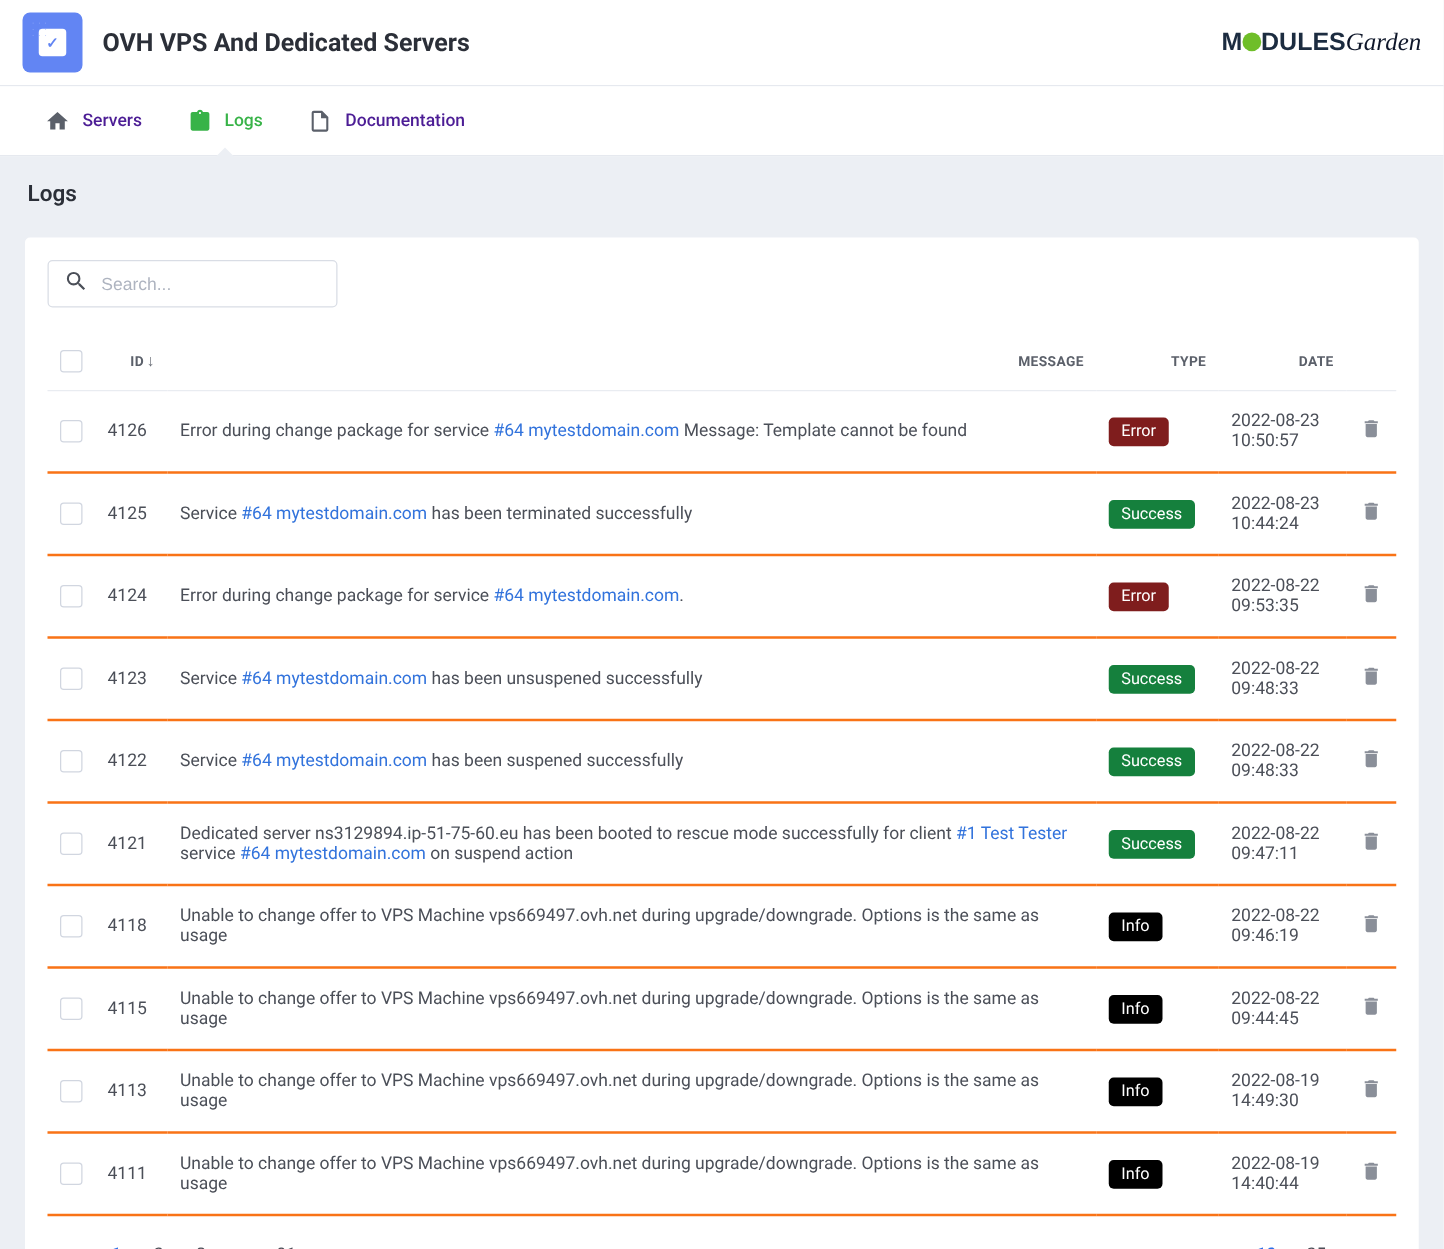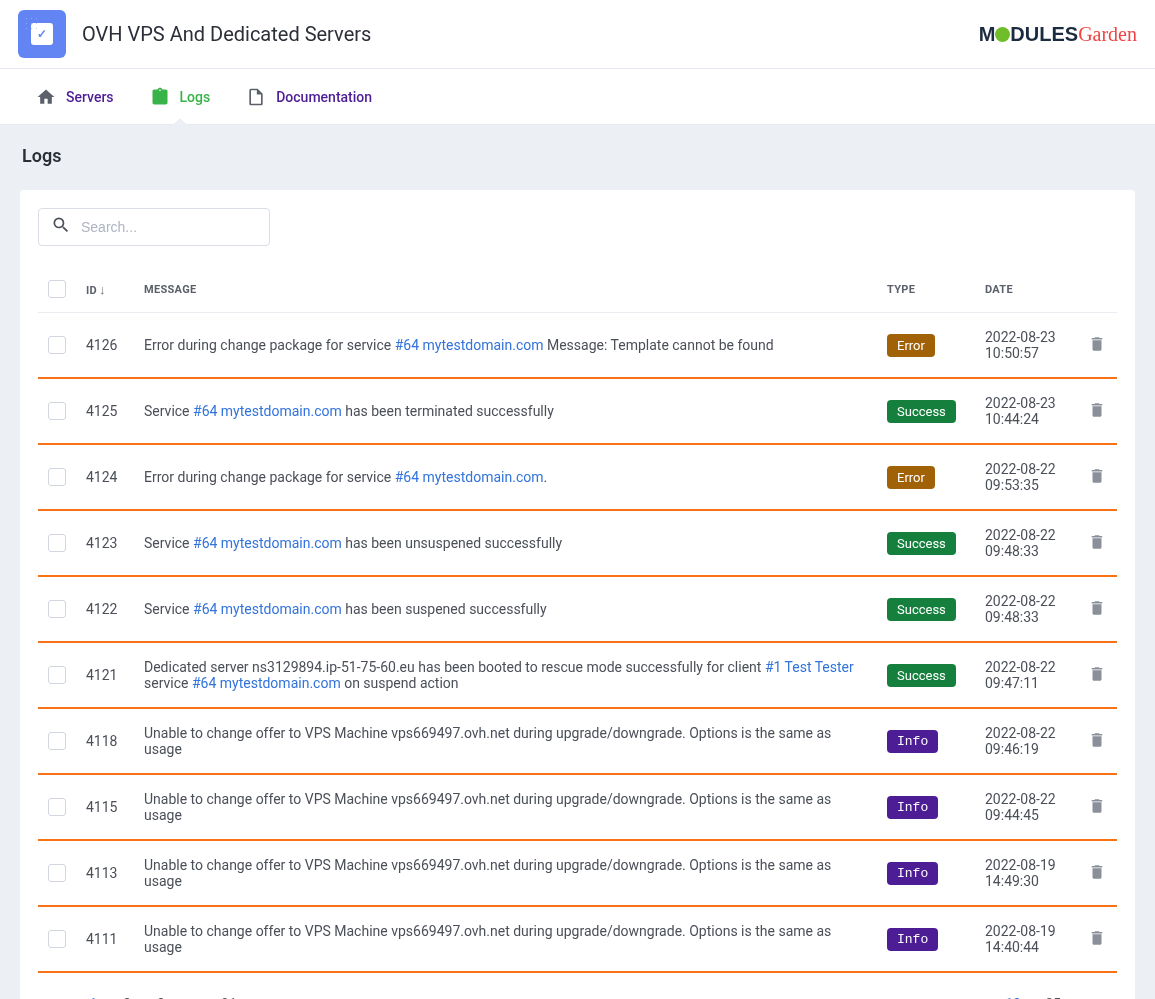--- a/index.html
+++ b/index.html
@@ -4,58 +4,58 @@
 <style>
   * { box-sizing: border-box; margin: 0; padding: 0; }
   body { font-family: -apple-system, BlinkMacSystemFont, "Segoe UI", Roboto, "Helvetica Neue", Arial, sans-serif; background: #eceff4; color: #212529; width: 1155px; }
   
   .topbar { background: #fff; display: flex; align-items: center; padding: 10px 18px; border-bottom: 1px solid #e6e9ef; }
   .topbar-left { display: flex; align-items: center; gap: 16px; }
   .app-icon { width: 48px; height: 48px; background: #6285f3; border-radius: 6px; display: flex; align-items: center; justify-content: center; position: relative; }
   .app-icon-inner { width: 22px; height: 22px; background: #fff; border-radius: 3px; display:flex; align-items:center; justify-content:center; font-size:12px; color:#6285f3; font-weight:bold; }
   .app-icon::before { content:""; position:absolute; top:6px; left:6px; width:14px; height:14px; background:
     radial-gradient(circle, #9db4fb 18%, transparent 20%) 0 0/5px 5px; opacity:.7; }
-  .app-title { font-size: 20px; font-weight: 400; color: #2b2f38; }
+  .app-title { font-size: 20px; font-weight: 700; color: #2b2f38; }
   .topbar-right { margin-left: auto; }
   .logo-modules { font-family: Arial, sans-serif; font-size: 20px; font-weight: 700; letter-spacing: 0; }
   .logo-modules .m { color: #1c2c40; }
   .logo-modules .dot { display:inline-block; width:15px; height:15px; background:#6fbe29; border-radius:50%; vertical-align:middle; position:relative; top:-1px; }
-  .logo-modules .g { color: #ef4444; font-weight: 400; font-family: "Segoe Script", cursive; }
+  .logo-modules .g { color: #0f172a; font-style: italic; font-weight: 400; font-family: "Segoe Script", cursive; }
   
   .navbar { background: #fff; display: flex; align-items: center; padding: 0 18px; border-bottom: 1px solid #e6e9ef; height: 56px; }
   .nav-item { display: flex; align-items: center; gap: 10px; padding: 0 18px; height: 56px; color: #4c1d95; font-size: 14px; font-weight: 500; cursor: pointer; position:relative; }
   .nav-item.active { color: #38b348; }
   .nav-item.active::after { content:""; position:absolute; bottom:-1px; left:50%; transform:translateX(-50%); width:0; height:0; border-left:8px solid transparent; border-right:8px solid transparent; border-bottom:8px solid #eceff4; }
   .nav-icon { width: 20px; height: 20px; display:flex; align-items:center; justify-content:center; }
   .nav-icon svg { width:20px; height:20px; }
   
   .page-content { padding: 20px; }
   .page-title { font-size: 18px; font-weight: 600; color: #2b2f38; margin-bottom: 24px; padding-left: 2px; }
   .card { background: #fff; border-radius: 4px; padding: 18px; }
   
   .search-box { display: inline-flex; align-items: center; border: 1px solid #d9dde5; border-radius: 4px; padding: 6px 12px; width: 232px; }
   .search-box svg { width: 20px; height: 20px; fill: #4b4f58; }
   .search-box input { border: none; outline: none; font-size: 14px; margin-left: 10px; width: 100%; color:#333; }
   .search-box input::placeholder { color: #aeb4c0; }
   
   table { width: 100%; border-collapse: collapse; margin-top: 20px; }
-  thead th { text-align: left; font-size: 11px; font-weight: 700; color: #5b606a; padding: 14px 10px; border-bottom: 1px solid #e9ecf1; letter-spacing: .3px; }
+  thead th { text-align: right; font-size: 11px; font-weight: 700; color: #5b606a; padding: 14px 10px; border-bottom: 1px solid #e9ecf1; letter-spacing: .3px; }
   tbody td { font-size: 14px; color: #4b4f58; padding: 16px 10px; border-bottom: 2px solid #f97316; vertical-align: middle; }
   .col-check { width: 36px; }
   .col-id { width: 58px; }
   .col-type { width: 98px; }
   .col-date { width: 102px; }
   .col-del { width: 40px; text-align:center; }
   .chk { width: 18px; height: 18px; border: 1px solid #d1d6e0; border-radius: 3px; cursor:pointer; }
   .sort-arrow { font-size: 13px; margin-left: 2px; color:#6b6f78; }
   .msg-link { color: #3273dc; text-decoration: none; }
   .badge { display: inline-block; padding: 4px 10px; border-radius: 4px; font-size: 13px; color: #fff; font-weight: 400; }
-  .badge-error { background: #a16207; text-align: center; }
+  .badge-error { background: #7f1d1d; text-align: center; }
   .badge-success { background: #15803d; }
-  .badge-info { background: #4c1d95; font-family: Liberation Mono, monospace; }
+  .badge-info { background: #000000; }
   .trash-icon { cursor: pointer; display:inline-flex; }
   .trash-icon svg { width: 18px; height: 20px; fill: #8a8f99; }
   
   .footer { display: flex; align-items: center; padding: 14px 4px 4px 4px; }
   .pager { display: flex; align-items: center; gap: 0; }
   .pager-btn { width: 34px; height: 34px; display: flex; align-items: center; justify-content: center; font-size: 14px; color: #4b4f58; cursor: pointer; }
   .pager-btn.active { color: #2c6fe8; font-weight: 600; }
   .pager-btn.disabled { color: #c3c7cf; cursor: default; }
   .pagesize { margin-left: auto; display:flex; gap: 0; }
   .pagesize .pager-btn { width: 40px; }

